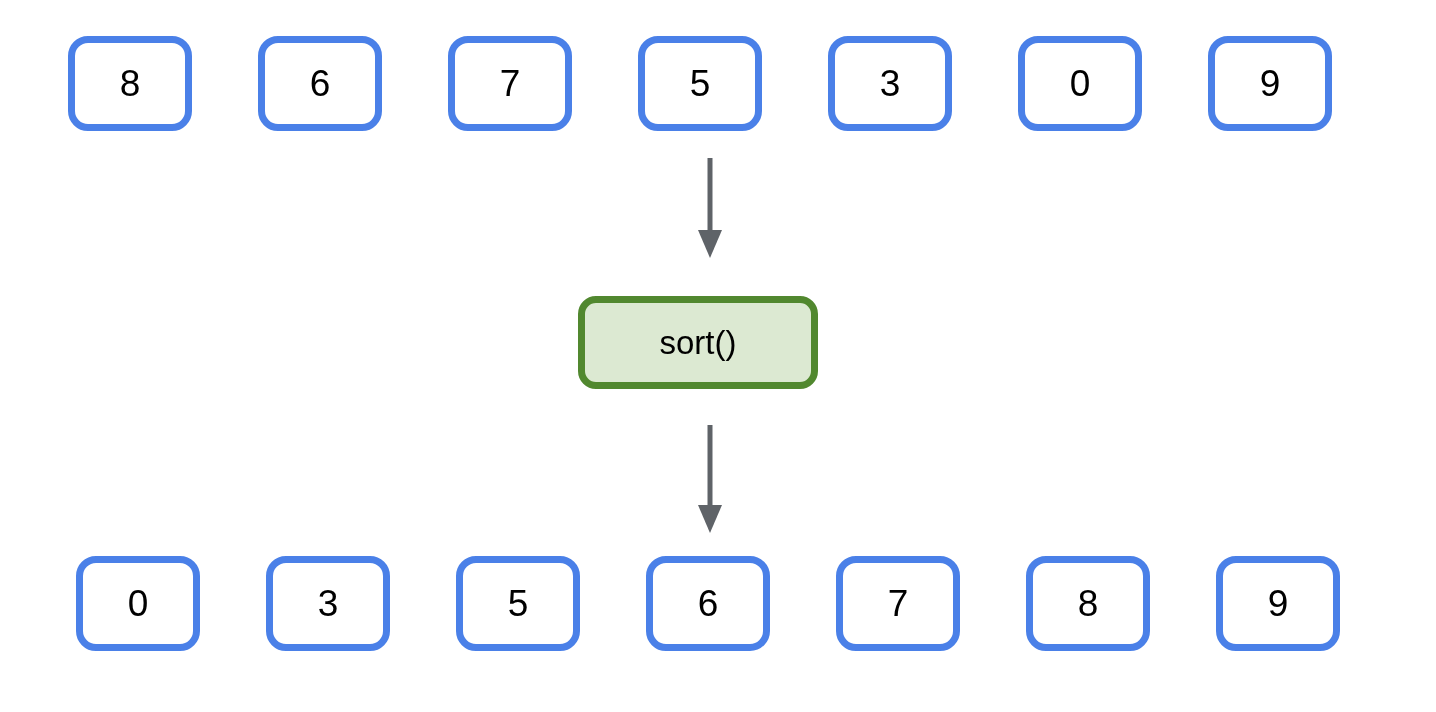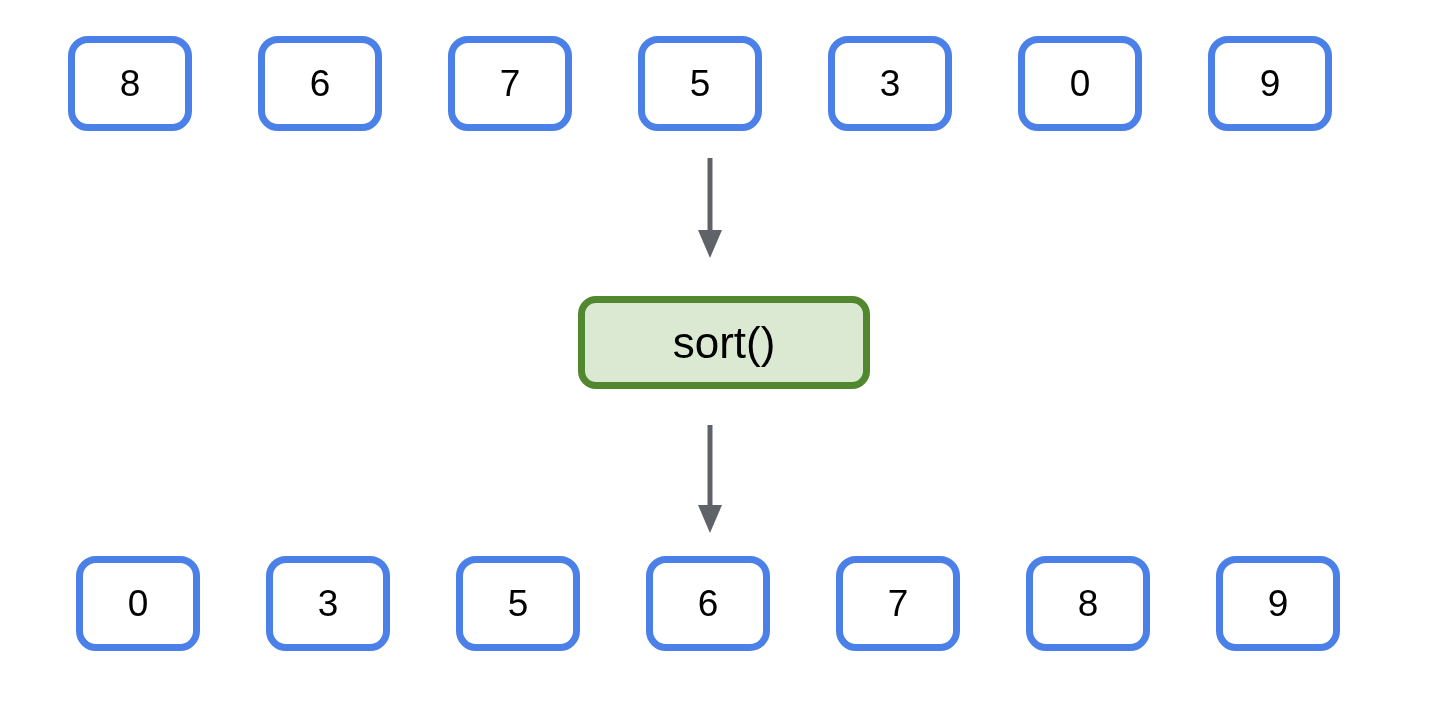--- a/index.html
+++ b/index.html
@@ -45,30 +45,30 @@
     letter-spacing: 0px;
     line-height: 1;
   }
   .cell:last-child { margin-right: 0; }
 
   
   #sort-node {
     position: absolute;
     left: 578px;
     top: 296px;
-    width: 292px;
+    width: 240px;
     height: 93px;
     box-sizing: border-box;
     border: 7px solid #51882f;
     border-radius: 18px;
     background: #dce9d2;
     display: flex;
     align-items: center;
     justify-content: center;
-    font-size: 44px;
+    font-size: 33px;
     color: #000000;
     line-height: 1;
   }
 
   
   .arrow {
     position: absolute;
     left: 696px;
     width: 28px;
   }

